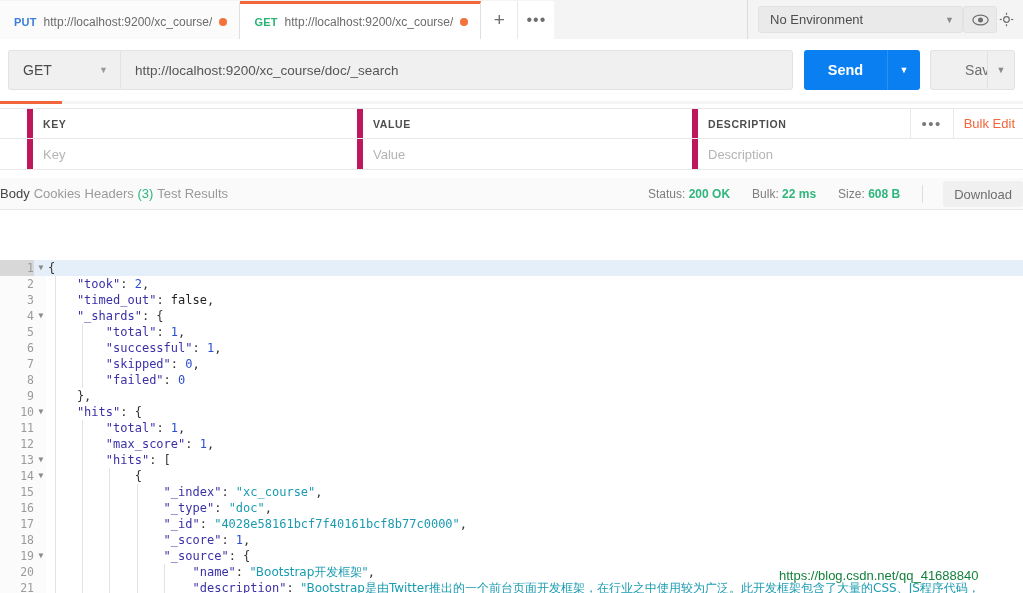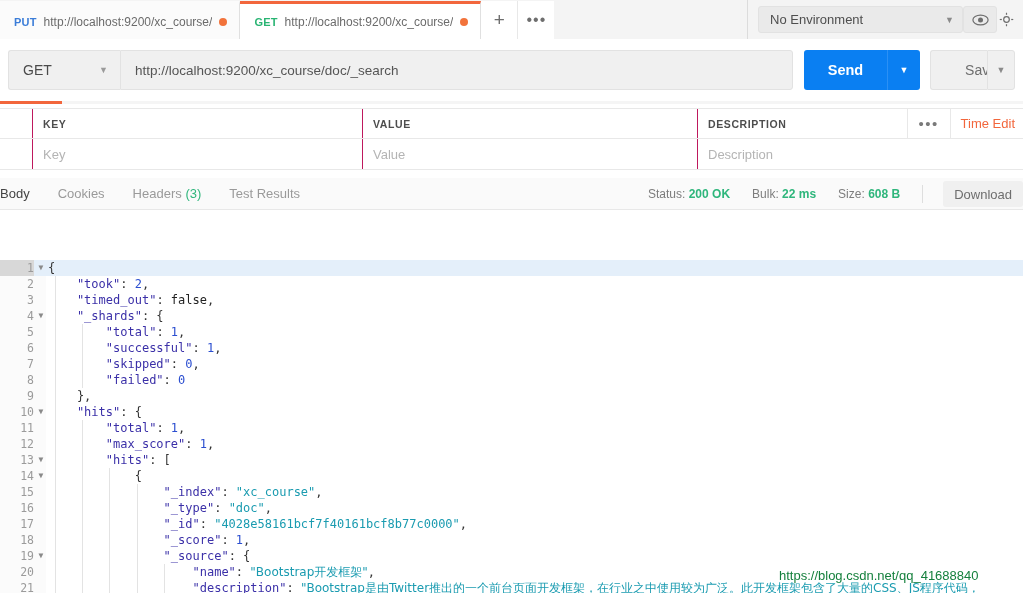--- a/index.html
+++ b/index.html
@@ -102,21 +102,21 @@
   }
 
   
   .paramsline{position:absolute;left:0;top:101px;width:1023px;height:3px;background:#f5f5f5;}
   .paramsline i{display:block;width:62px;height:3px;background:#f2663c;}
   .ptable{position:absolute;left:0;top:108px;width:1023px;}
   .prow{display:flex;height:31px;border-top:1px solid #e8e8e8;border-bottom:1px solid #e8e8e8;box-sizing:border-box;}
   .prow.hdr{background:#ffffff;}
   .prow.body{border-top:none;}
   .pcell{
-    box-sizing:border-box;border-right:1px solid #be185d;
+    box-sizing:border-box;border-right:6px solid #be185d;
     display:flex;align-items:center;padding:0 10px;overflow:hidden;white-space:nowrap;
   }
   .pcell.chk{width:33px;padding:0;}
   .pcell.key{width:330px;}
   .pcell.val{width:335px;}
   .pcell.desc{flex:1 1 auto;border-right:none;}
   .hdrtxt{font-size:10.5px;font-weight:bold;color:#4d4d4d;letter-spacing:.6px;}
   .phold{font-size:13px;color:#b4b4b4;}
   .pactions{
     position:absolute;right:0;top:108px;height:31px;display:flex;align-items:center;gap:0;
@@ -129,21 +129,21 @@
     padding:0 8px 0 10px;height:31px;display:flex;align-items:center;
     color:#f2663c;font-size:13px;border-left:1px solid #e8e8e8;cursor:pointer;white-space:nowrap;
   }
 
   
   .resptabs{
     position:absolute;left:0;top:178px;width:1023px;height:32px;
     background:#fafafa;border-bottom:1px solid #e8e8e8;box-sizing:border-box;
     display:flex;align-items:center;
   }
-  .rt{padding:0 14px;font-size:13px;color:#9a9a9a;cursor:pointer;white-space:nowrap;}
+  .rt{padding:0 2px;font-size:13px;color:#9a9a9a;cursor:pointer;white-space:nowrap;}
   .rt.active{color:#444;padding-left:0;}
   .rt .cnt{color:#2fb67c;}
   .meta{
     position:absolute;right:0;top:178px;height:32px;display:flex;align-items:center;gap:8px;
     font-size:12px;color:#7d7d7d;
   }
   .meta .mi{margin-right:14px;white-space:nowrap;}
   .meta .mv{color:#2fb67c;font-weight:bold;}
   .meta .sep{width:1px;height:18px;background:#dedede;margin-right:12px;}
   .dlbtn{
@@ -290,21 +290,21 @@
         <span class="phold">Value</span>
       </div>
       <div class="pcell desc">
         <span class="phold">Description</span>
       </div>
     </div>
   </div>
 
   <div class="pactions">
     <div class="pdots">•••</div>
-    <div class="bulkedit">Time Edit</div>
+    <div class="bulkedit">Bulk Edit</div>
   </div>
 
   <div class="resptabs">
     <div class="rt active">
       <span>Body</span>
     </div>
     <div class="rt">
       <span>Cookies</span>
     </div>
     <div class="rt">

